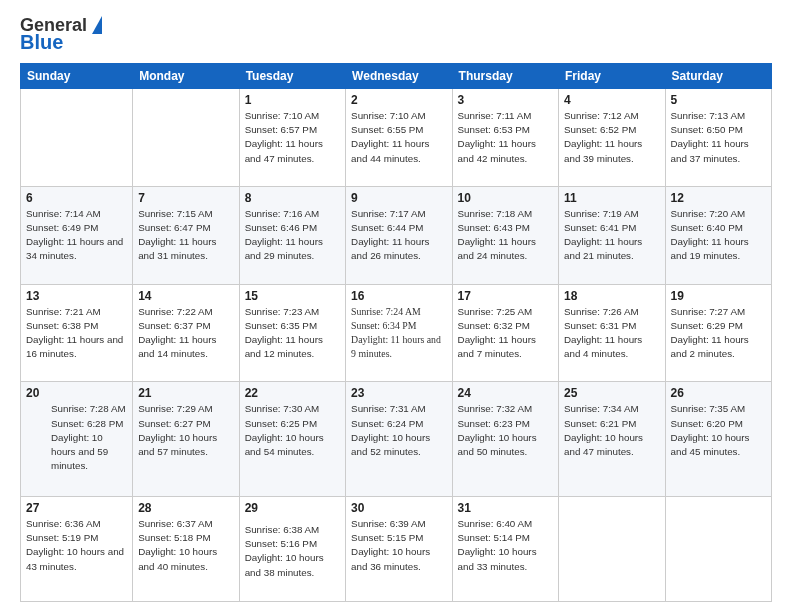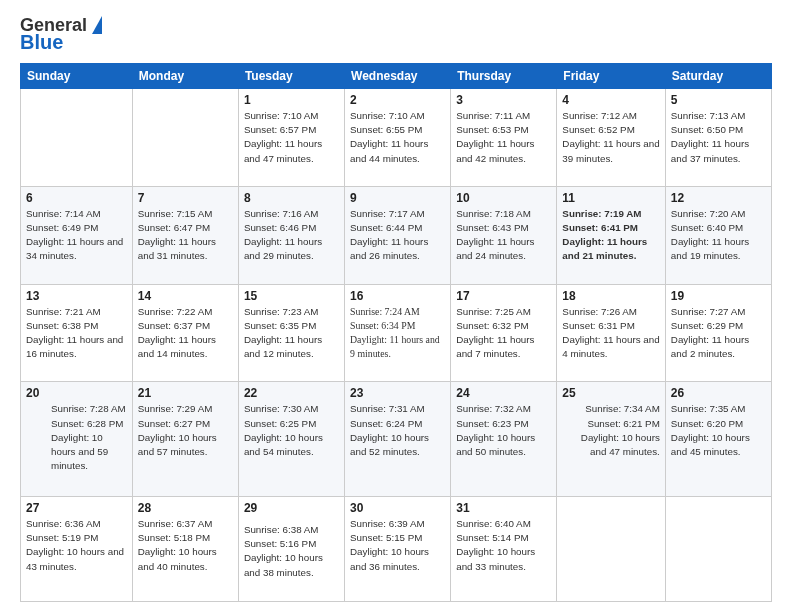--- a/index.html
+++ b/index.html
@@ -198,21 +198,21 @@
 Daylight: 11 hours and 26 minutes.</div>
           </td>
           <td>
             <div class="day-number">10</div>
             <div class="day-info" style="white-space: pre-line;">Sunrise: 7:18 AM
 Sunset: 6:43 PM
 Daylight: 11 hours and 24 minutes.</div>
           </td>
           <td>
             <div class="day-number">11</div>
-            <div class="day-info" style="white-space: pre-line; font-weight: bold;">Sunrise: 7:19 AM
+            <div class="day-info" style="white-space: pre-line;">Sunrise: 7:19 AM
 Sunset: 6:41 PM
 Daylight: 11 hours and 21 minutes.</div>
           </td>
           <td>
             <div class="day-number">12</div>
             <div class="day-info" style="white-space: pre-line;">Sunrise: 7:20 AM
 Sunset: 6:40 PM
 Daylight: 11 hours and 19 minutes.</div>
           </td>
         </tr>
@@ -286,21 +286,21 @@
 Daylight: 10 hours and 52 minutes.</div>
           </td>
           <td>
             <div class="day-number">24</div>
             <div class="day-info" style="white-space: pre-line;">Sunrise: 7:32 AM
 Sunset: 6:23 PM
 Daylight: 10 hours and 50 minutes.</div>
           </td>
           <td>
             <div class="day-number">25</div>
-            <div class="day-info" style="white-space: pre-line; text-align: right;">Sunrise: 7:34 AM
+            <div class="day-info" style="white-space: pre-line;">Sunrise: 7:34 AM
 Sunset: 6:21 PM
 Daylight: 10 hours and 47 minutes.</div>
           </td>
           <td>
             <div class="day-number">26</div>
             <div class="day-info" style="white-space: pre-line;">Sunrise: 7:35 AM
 Sunset: 6:20 PM
 Daylight: 10 hours and 45 minutes.</div>
           </td>
         </tr>

